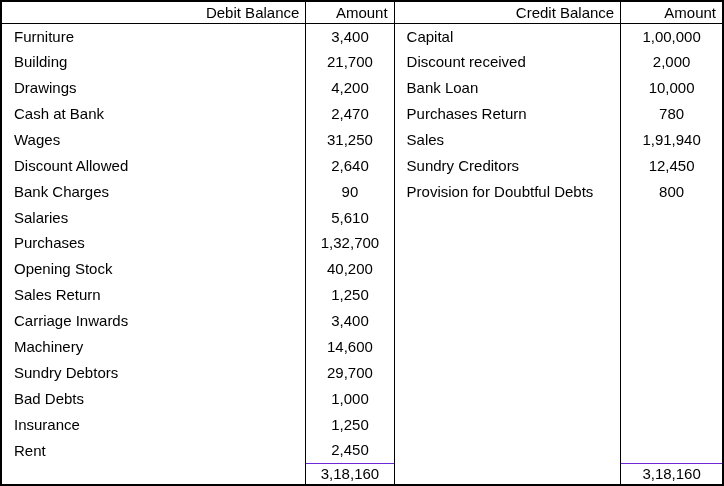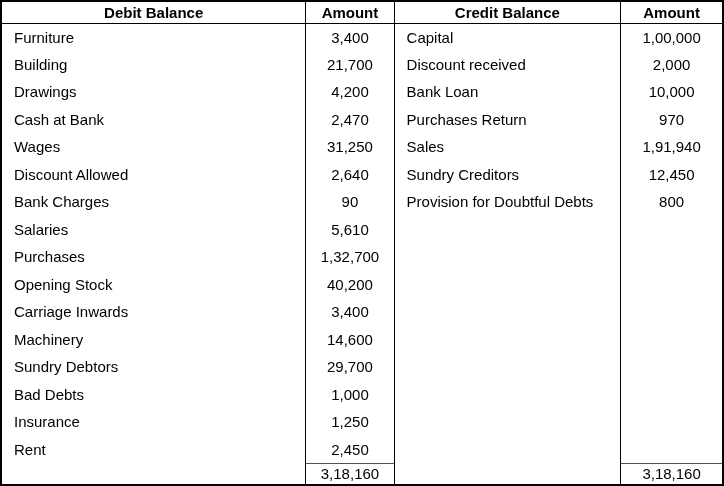--- a/index.html
+++ b/index.html
@@ -27,22 +27,22 @@
   col.c-ca { width: 102px; }
   td, th {
     height: 22px;
     padding: 0 6px;
     vertical-align: middle;
     white-space: nowrap;
     overflow: hidden;
     font-weight: normal;
   }
   thead th {
-    font-weight: bold;
-    text-align: center;
+    font-weight: normal;
+    text-align: right;
     border-bottom: 1px solid #000;
   }
   .v-r { border-right: 1px solid #000; }
   .amt { text-align: center; }
   .name { text-align: left; padding-left: 12px; }
   tfoot td.total { border-top: 1px solid #6d28d9; font-weight: normal; }
 </style>
 </head>
 <body>
 
@@ -78,21 +78,21 @@
         <tr>
     <td class="v-r name">Drawings</td>
     <td class="v-r amt">4,200</td>
     <td class="v-r name">Bank Loan</td>
     <td class="amt">10,000</td>
   </tr>
         <tr>
     <td class="v-r name">Cash at Bank</td>
     <td class="v-r amt">2,470</td>
     <td class="v-r name">Purchases Return</td>
-    <td class="amt">970</td>
+    <td class="amt">780</td>
   </tr>
         <tr>
     <td class="v-r name">Wages</td>
     <td class="v-r amt">31,250</td>
     <td class="v-r name">Sales</td>
     <td class="amt">1,91,940</td>
   </tr>
         <tr>
     <td class="v-r name">Discount Allowed</td>
     <td class="v-r amt">2,640</td>
@@ -113,20 +113,26 @@
   </tr>
         <tr>
     <td class="v-r name">Purchases</td>
     <td class="v-r amt">1,32,700</td>
     <td class="v-r name"></td>
     <td class="amt"></td>
   </tr>
         <tr>
     <td class="v-r name">Opening Stock</td>
     <td class="v-r amt">40,200</td>
+    <td class="v-r name"></td>
+    <td class="amt"></td>
+  </tr>
+        <tr>
+    <td class="v-r name">Sales Return</td>
+    <td class="v-r amt">1,250</td>
     <td class="v-r name"></td>
     <td class="amt"></td>
   </tr>
         <tr>
     <td class="v-r name">Carriage Inwards</td>
     <td class="v-r amt">3,400</td>
     <td class="v-r name"></td>
     <td class="amt"></td>
   </tr>
         <tr>

